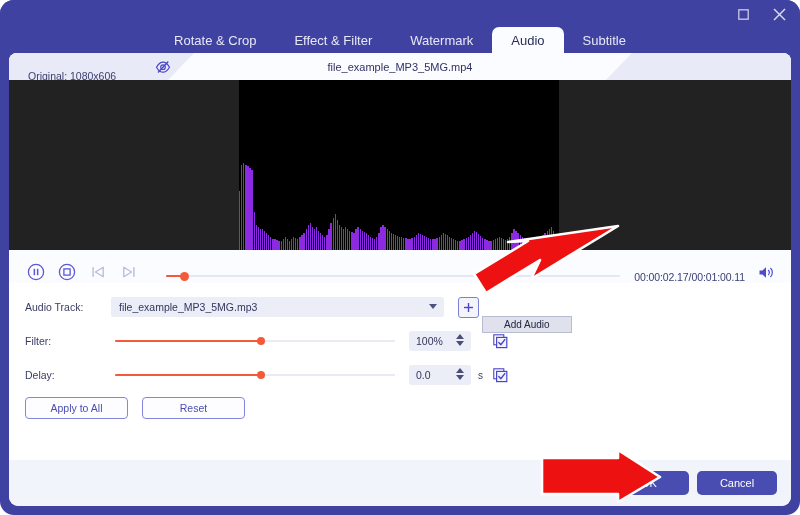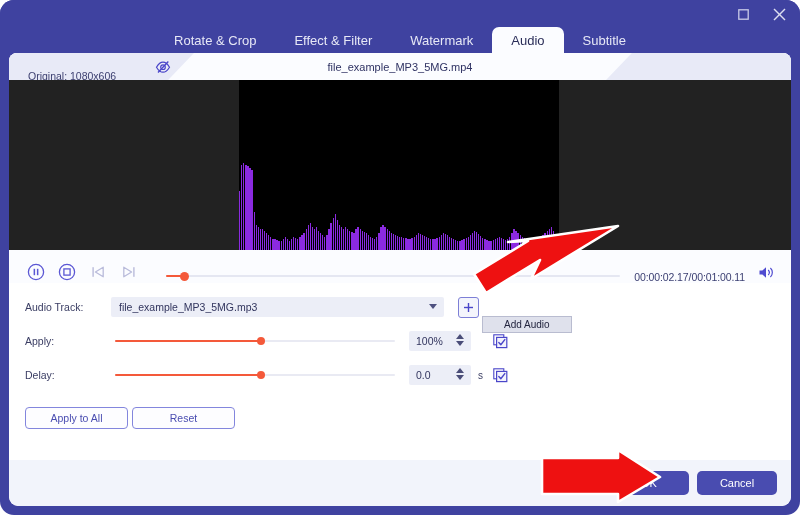--- a/index.html
+++ b/index.html
@@ -166,21 +166,21 @@
   .spin .arrows{
     position:absolute;right:7px;top:3px;display:flex;flex-direction:column;gap:2px;align-items:center;
   }
   .spin .up{width:0;height:0;border-left:4px solid transparent;border-right:4px solid transparent;border-bottom:5px solid #4a4d78;}
   .spin .dn{width:0;height:0;border-left:4px solid transparent;border-right:4px solid transparent;border-top:5px solid #4a4d78;}
   .unit{margin-left:7px;font-size:10px;color:#3a3d63;width:8px;}
   .chk{
     margin-left:5px;width:18px;height:18px;display:flex;align-items:center;justify-content:center;color:#4a46c9;
   }
 
-  .btnrow{position:absolute;left:16px;bottom:18px;display:flex;gap:4px;}
+  .btnrow{position:absolute;left:16px;bottom:28px;display:flex;gap:14px;}
   .obtn{
     height:20px;min-width:75px;padding:0 13px;border:1px solid #8386dd;border-radius:4px;
     background:#fdfdff;color:#4a4db1;font-size:10.5px;
     display:flex;align-items:center;justify-content:center;
   }
 
   
   .footer{
     position:absolute;left:0;bottom:0;width:782px;height:46px;background:#f2f4fb;
     display:flex;align-items:center;justify-content:flex-end;
@@ -470,21 +470,21 @@
         </div>
         <div class="plusbtn">
           <svg width="11" height="11" viewBox="0 0 11 11">
               <line x1="5.5" y1="1" x2="5.5" y2="10" stroke="#4a46c9" stroke-width="1.4"></line>
               <line x1="1" y1="5.5" x2="10" y2="5.5" stroke="#4a46c9" stroke-width="1.4"></line>
             </svg>
         </div>
       </div>
 
       <div class="row">
-        <div class="lbl">Apply:</div>
+        <div class="lbl">Filter:</div>
         <div class="slider">
           <div class="track"></div>
           <div class="fill" style="width: 52%;"></div>
           <div class="knob" style="left: calc(52% - 4px);"></div>
         </div>
         <div class="spin">
           <span>100%</span>
           <span class="arrows">
             <span class="up"></span>
             <span class="dn"></span>

